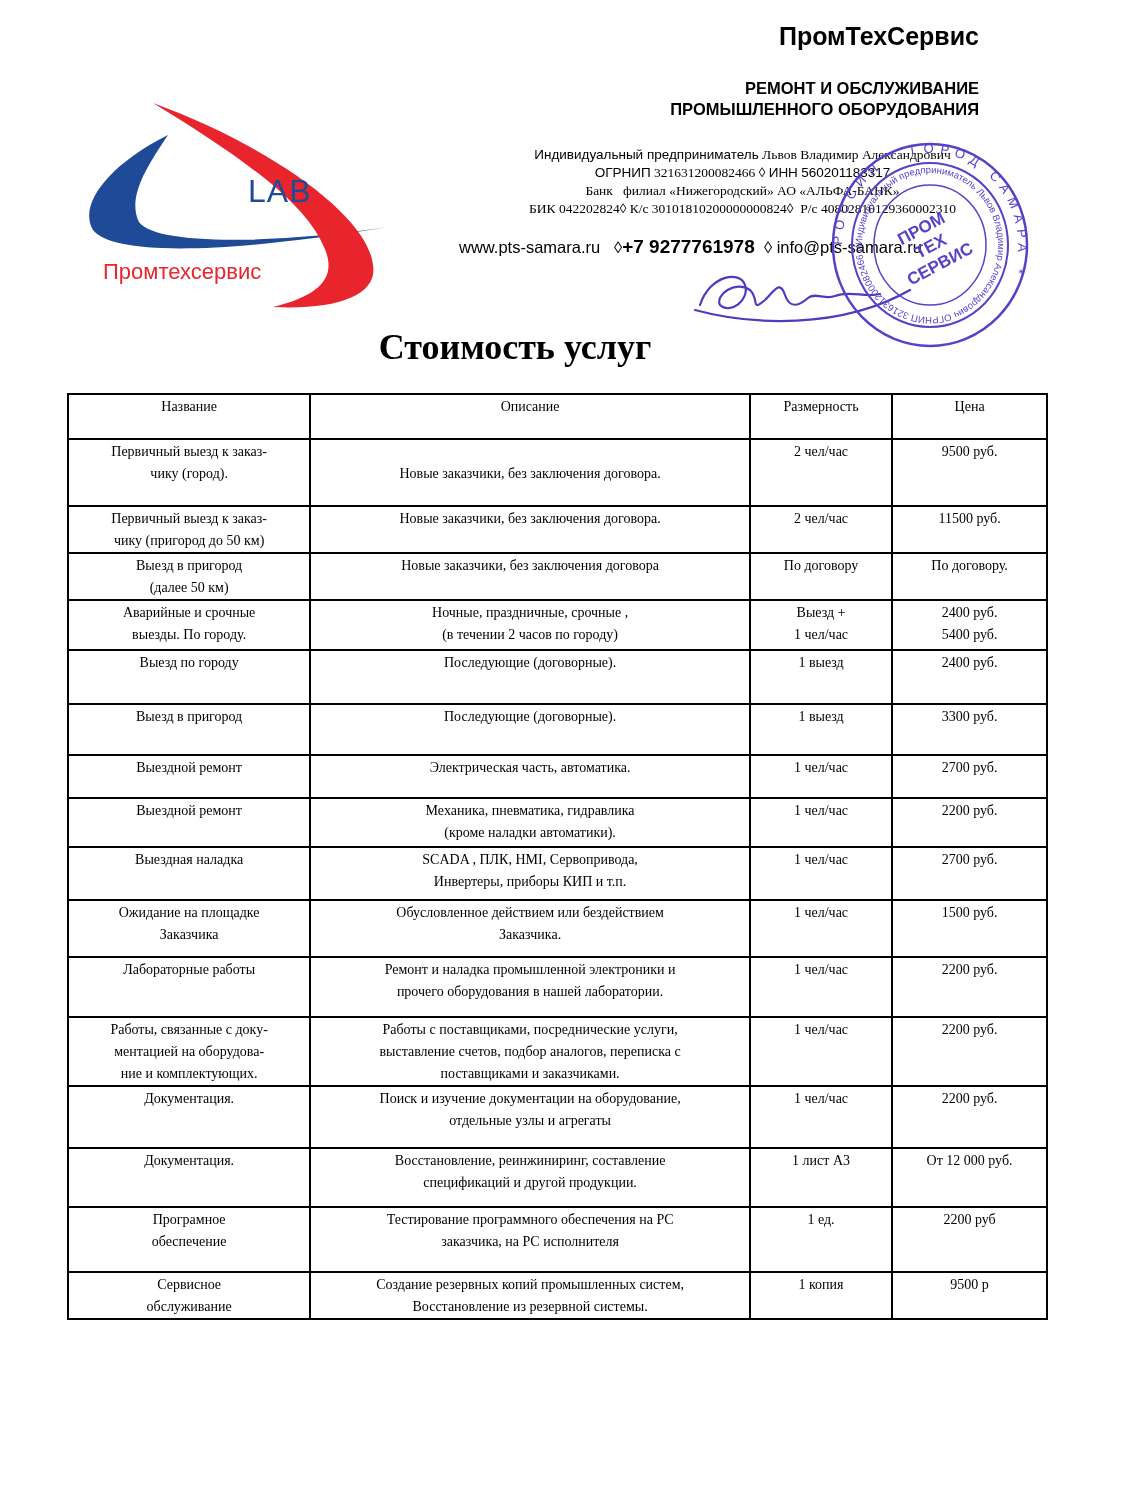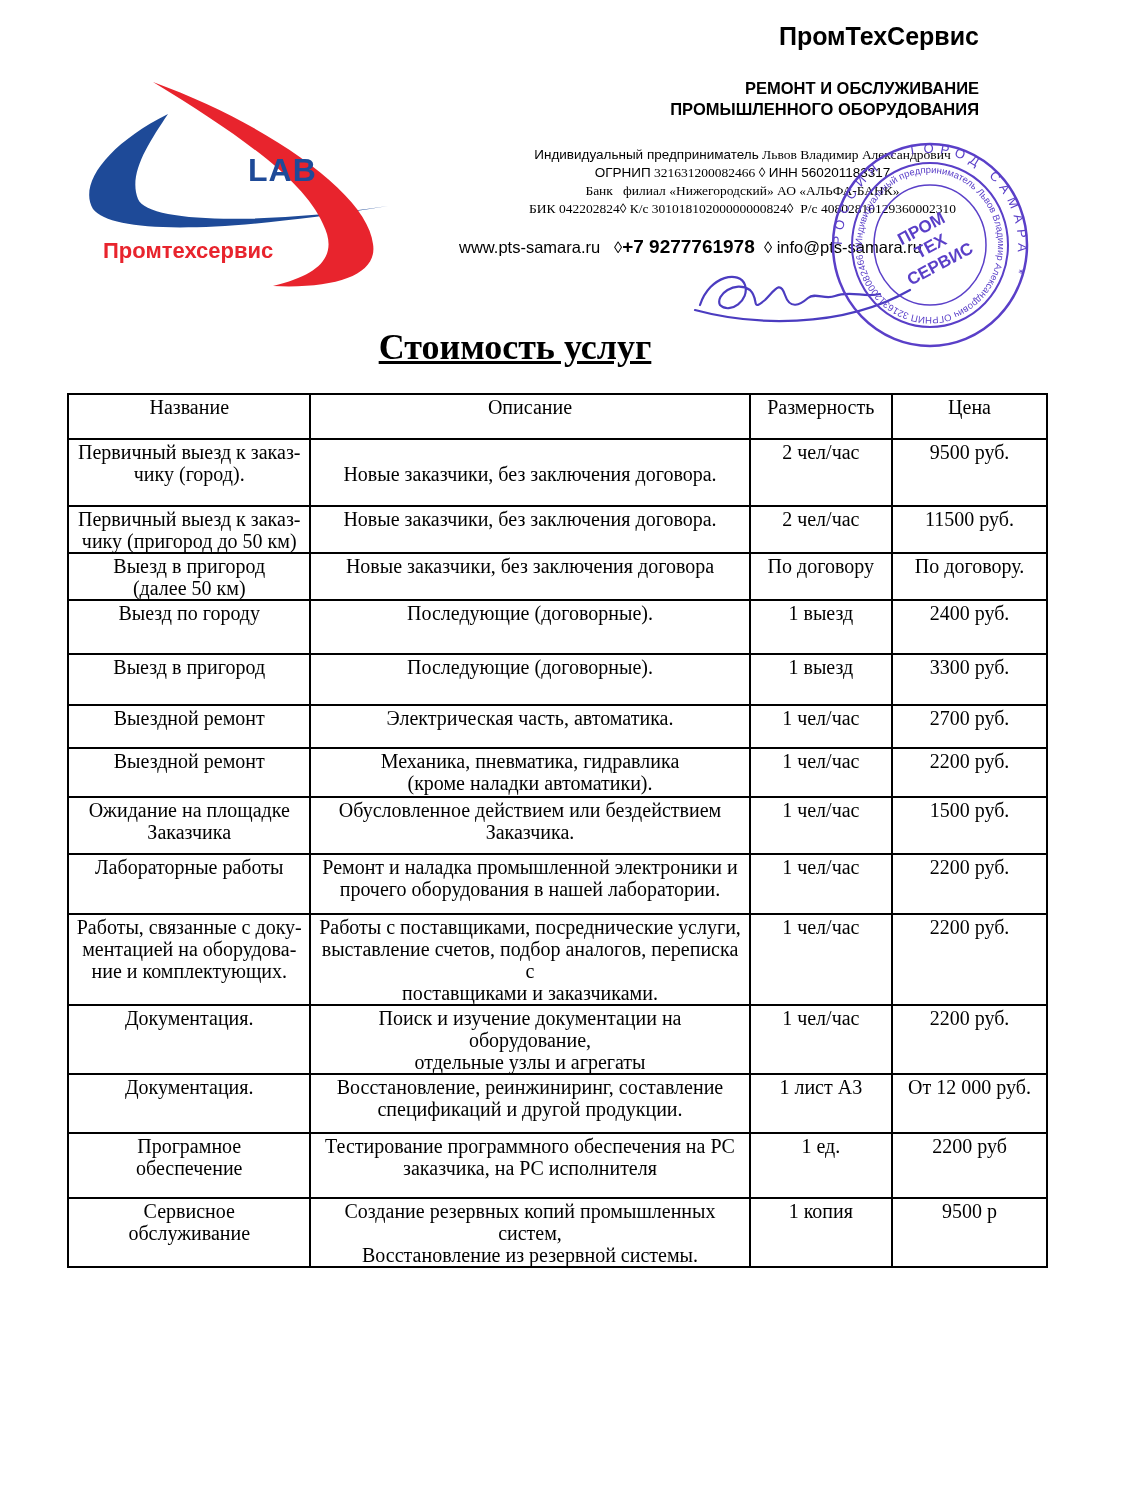--- a/index.html
+++ b/index.html
@@ -1,40 +1,40 @@
 <!DOCTYPE html>
 <html><head>
 <meta charset="utf-8">
 <style>
   html, body { margin:0; padding:0; background:#ffffff; }
   body { width:1129px; height:1499px; position:relative; overflow:hidden; color:#000; }
 
   
-  #logo { position:absolute; left:68px; top:74px; width:330px; height:222px;font-weight:bold; }
+  #logo { position:absolute; left:68px; top:95px; width:330px; height:222px; }
   #logo svg { position:absolute; left:0; top:0; }
   .logo-lab { position:absolute; left:180px; top:78px; font-family:"Liberation Sans", sans-serif; font-size:32px; color:#1e4a98; letter-spacing:1px; }
   .logo-name { position:absolute; left:35px; top:164px; font-family:"Liberation Sans", sans-serif; font-size:22px; color:#e8242d; }
 
   
   .company-name { position:absolute; right:150px; top:22px; font-family:"Liberation Sans", sans-serif; font-weight:bold; font-size:25px; }
   .company-tagline { position:absolute; right:150px; top:78px; text-align:right; font-family:"Liberation Sans", sans-serif; font-weight:bold; font-size:16.5px; line-height:21px; }
   .req { position:absolute; left:490px; top:146px; width:505px; text-align:center; font-size:13.5px; line-height:18px; }
   .req .mix-sans { font-family:"Liberation Sans", sans-serif; }
   .req .mix-serif { font-family:"Liberation Serif", serif; }
   .contacts { position:absolute; left:459px; top:236px; font-family:"Liberation Sans", sans-serif; font-size:16.5px; white-space:nowrap; }
   .contacts .phone { font-weight:bold; font-size:19px; }
 
   
   #stamp { position:absolute; left:830px; top:140px; width:200px; height:210px; }
   #signature { position:absolute; left:690px; top:250px; width:230px; height:90px; }
 
-  .page-title { position:absolute; left:0; width:1030px; top:326px; text-align:center; font-family:"Liberation Serif", serif; font-weight:bold; font-size:36px;text-decoration:underline; }
-
-  
-  table.price { position:absolute; left:67px; top:393px; width:981px; border-collapse:collapse; font-family:"Liberation Serif", serif; font-size:20px; line-height:22px; }
+  .page-title { position:absolute; left:0; width:1030px; top:326px; text-align:center; font-family:"Liberation Serif", serif; font-weight:bold; font-size:36px; }
+
+  
+  table.price { position:absolute; left:67px; top:393px; width:981px; border-collapse:collapse; font-family:"Liberation Serif", serif; font-size:14px; line-height:22px; }
   table.price td, table.price th { border:2px solid #000; text-align:center; vertical-align:top; padding:1px 4px 0 4px; font-weight:normal; }
   .c1 { width:234px; } .c2 { width:434px; } .c3 { width:133px; } .c4 { width:146px; }
   .multi { white-space:pre-line; }
 </style>
 </head>
 <body>
 
 <div id="logo">
   <svg width="330" height="222" viewBox="0 0 330 222">
 
@@ -127,20 +127,30 @@
         <td class="multi">2 чел/час</td>
         <td class="multi">11500 руб.</td>
       </tr>
       <tr style="height: 45px;">
         <td class="multi">Выезд в пригород
 (далее 50 км)</td>
         <td class="multi">Новые заказчики, без заключения договора</td>
         <td class="multi">По договору</td>
         <td class="multi">По договору.</td>
       </tr>
+      <tr style="height: 50px;">
+        <td class="multi">Аварийные и срочные
+выезды. По городу.</td>
+        <td class="multi">Ночные, праздничные, срочные ,
+(в течении 2 часов по городу)</td>
+        <td class="multi">Выезд +
+1 чел/час</td>
+        <td class="multi">2400 руб.
+5400 руб.</td>
+      </tr>
       <tr style="height: 54px; padding-left: 44px;">
         <td class="multi">Выезд по городу</td>
         <td class="multi">Последующие (договорные).</td>
         <td class="multi">1 выезд</td>
         <td class="multi">2400 руб.</td>
       </tr>
       <tr style="height: 51px;">
         <td class="multi">Выезд в пригород</td>
         <td class="multi">Последующие (договорные).</td>
         <td class="multi">1 выезд</td>
@@ -151,20 +161,27 @@
         <td class="multi">Электрическая часть, автоматика.</td>
         <td class="multi">1 чел/час</td>
         <td class="multi">2700 руб.</td>
       </tr>
       <tr style="height: 49px;">
         <td class="multi">Выездной ремонт</td>
         <td class="multi">Механика, пневматика, гидравлика
 (кроме наладки автоматики).</td>
         <td class="multi">1 чел/час</td>
         <td class="multi">2200 руб.</td>
+      </tr>
+      <tr style="height: 53px;">
+        <td class="multi">Выездная наладка</td>
+        <td class="multi">SCADA , ПЛК, HMI, Сервопривода,
+Инвертеры, приборы КИП и т.п.</td>
+        <td class="multi">1 чел/час</td>
+        <td class="multi">2700 руб.</td>
       </tr>
       <tr style="height: 57px;">
         <td class="multi">Ожидание на площадке
 Заказчика</td>
         <td class="multi">Обусловленное действием или бездействием
 Заказчика.</td>
         <td class="multi">1 чел/час</td>
         <td class="multi">1500 руб.</td>
       </tr>
       <tr style="height: 60px; padding-left: 20px;">

